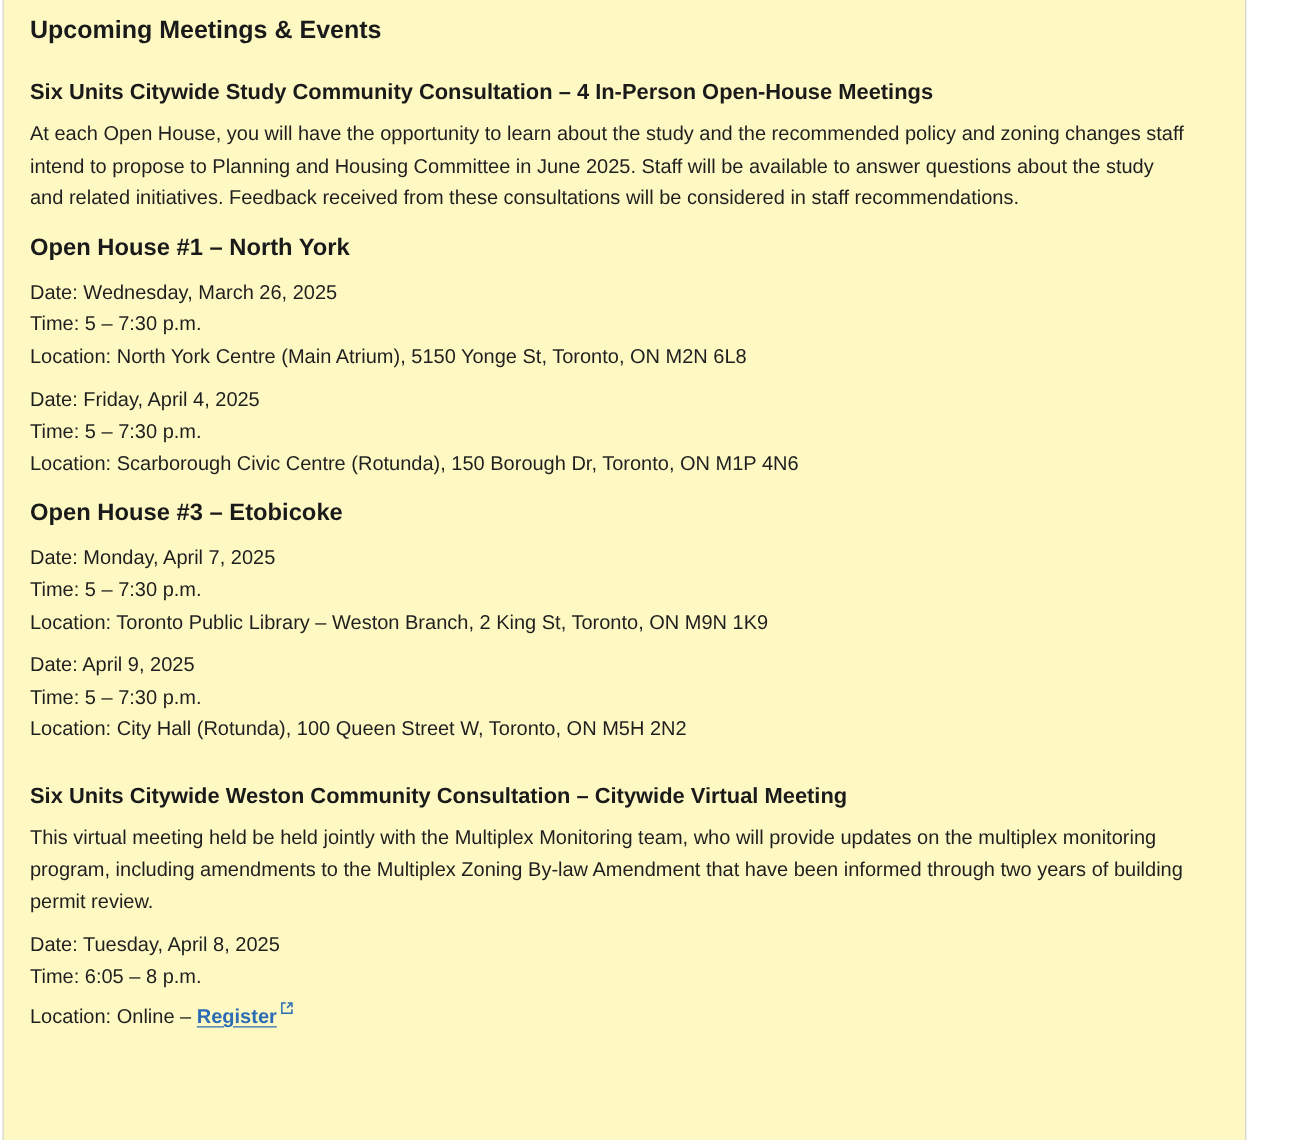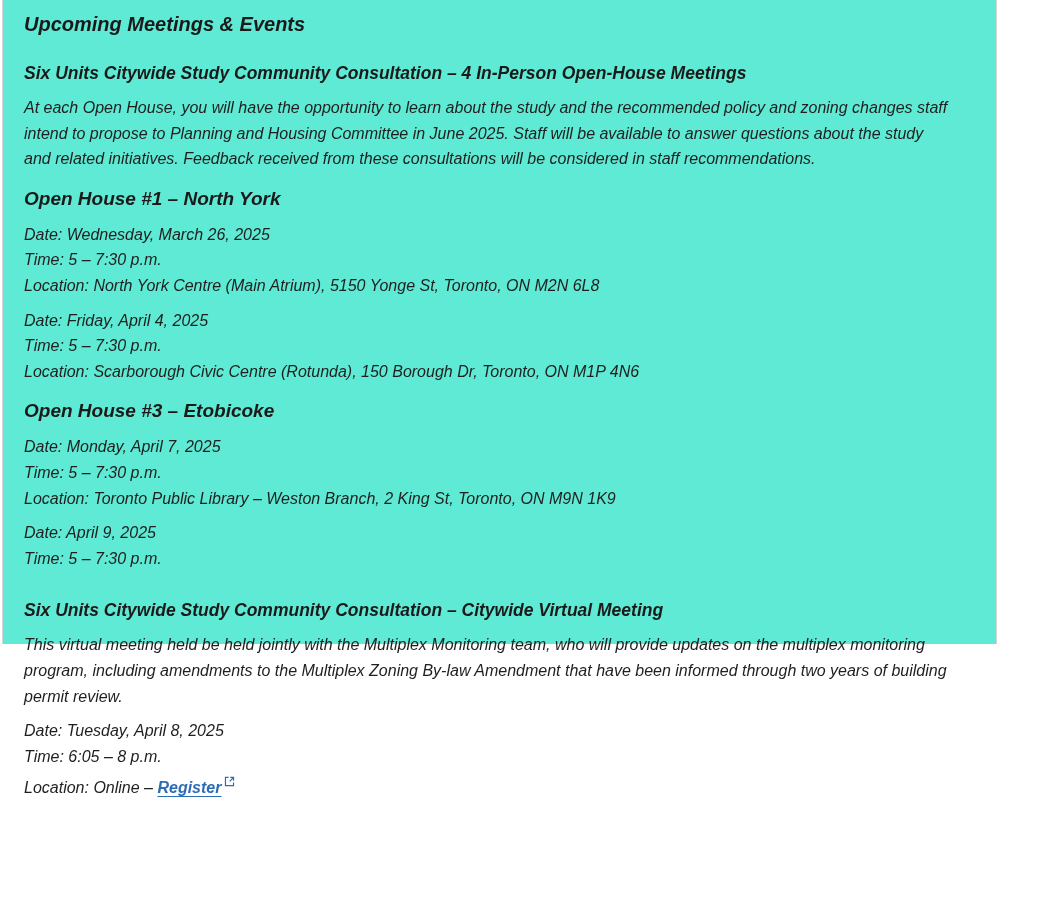--- a/index.html
+++ b/index.html
@@ -13,26 +13,25 @@
     width: 1046px;
     height: 912px;
     background: #ffffff;
     overflow: hidden;
   }
   .content-panel {
     position: absolute;
     left: 2px;
     top: 0;
     width: 995px;
-    height: 644px;
+    height: 912px;
     border-left: 1px solid #d4d4d4;
     border-right: 1px solid #d4d4d4;
     padding: 10px 45px 16px 21px;
-    background: #5eead4;
-    font-style: italic;
+    background: #fef9c3;
   }
   .page-title {
     font-size: 20px;
     line-height: 28px;
     font-weight: bold;
     color: #1a1a1a;
     margin: 0 0 22px 0;
   }
   .section-heading {
     font-size: 17.5px;
@@ -112,26 +111,27 @@
           <div>Date: Monday, April 7, 2025</div>
           <div>Time: 5 – 7:30 p.m.</div>
           <div>Location: Toronto Public Library – Weston Branch, 2 King St, Toronto, ON M9N 1K9</div>
         </div>
       </div>
 
       <div class="event-block">
         <div class="event-details">
           <div>Date: April 9, 2025</div>
           <div>Time: 5 – 7:30 p.m.</div>
+          <div>Location: City Hall (Rotunda), 100 Queen Street W, Toronto, ON M5H 2N2</div>
         </div>
       </div>
     </div>
 
     <div class="section-virtual-meeting">
-      <h3 class="section-heading">Six Units Citywide Study Community Consultation – Citywide Virtual Meeting</h3>
+      <h3 class="section-heading">Six Units Citywide Weston Community Consultation – Citywide Virtual Meeting</h3>
       <p class="section-intro">This virtual meeting held be held jointly with the Multiplex Monitoring team, who will provide updates on the multiplex monitoring program, including amendments to the Multiplex Zoning By-law Amendment that have been informed through two years of building permit review.</p>
 
       <div class="event-details">
         <div>Date: Tuesday, April 8, 2025</div>
         <div>Time: 6:05 – 8 p.m.</div>
         <div>
           <span>Location: Online – </span><a class="register-link" href="#"><span>Register</span></a><span class="external-link-icon"><svg width="11" height="11" viewBox="0 0 12 12" aria-hidden="true">
                 <path d="M5 1.6 H1.6 V10.4 H10.4 V7" fill="none" stroke="currentColor" stroke-width="1.3"></path>
                 <path d="M6.8 1.6 H10.4 V5.2" fill="none" stroke="currentColor" stroke-width="1.3"></path>
                 <path d="M10.2 1.8 L6.2 5.8" fill="none" stroke="currentColor" stroke-width="1.3"></path>

